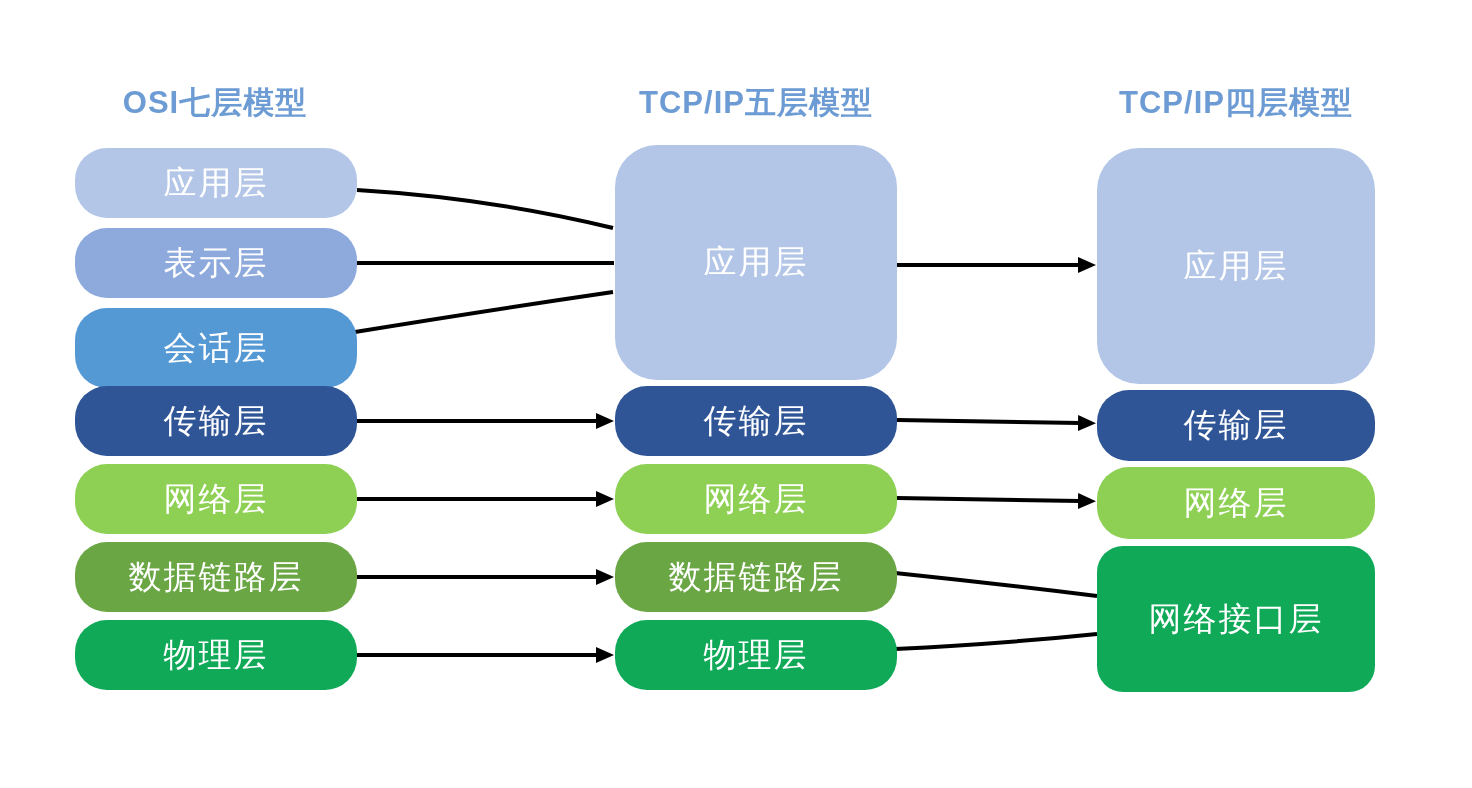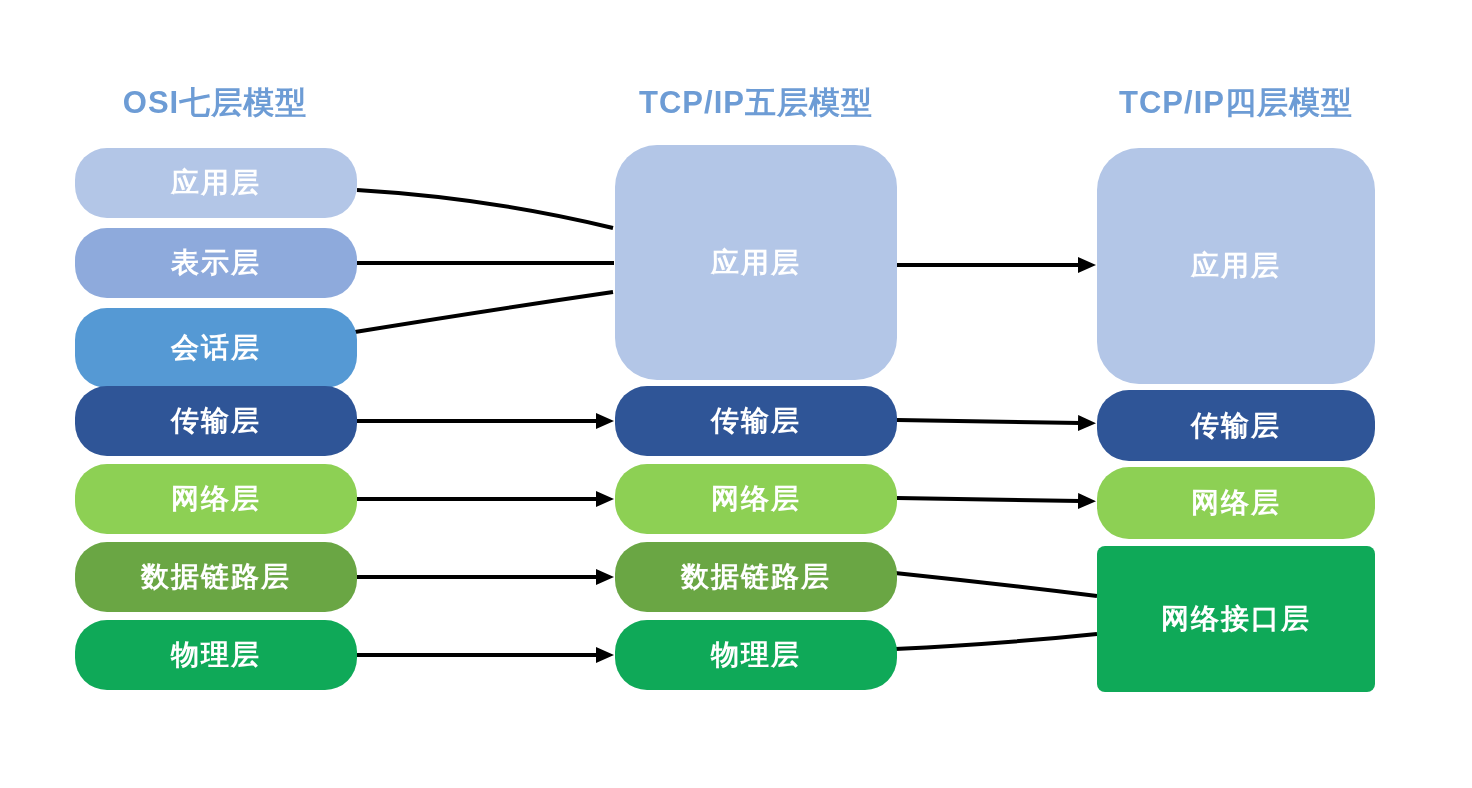--- a/index.html
+++ b/index.html
@@ -26,28 +26,28 @@
     letter-spacing: 1px;
     white-space: nowrap;
     margin-top: 26px;
   }
   .layer-box {
     position: absolute;
     display: flex;
     align-items: center;
     justify-content: center;
     color: #ffffff;
-    font-size: 28px;
-    font-weight: bold;
+    font-size: 33px;
+    font-weight: normal;
     letter-spacing: 2px;
     white-space: nowrap;
   }
   .r-small { border-radius: 32px; }
   .r-big   { border-radius: 42px; }
-  .r-mid   { border-radius: 8px; }
+  .r-mid   { border-radius: 26px; }
   svg.connectors {
     position: absolute;
     left: 0; top: 0;
     width: 1472px;
     height: 788px;
     pointer-events: none;
   }
 </style>
 </head>
 <body>

